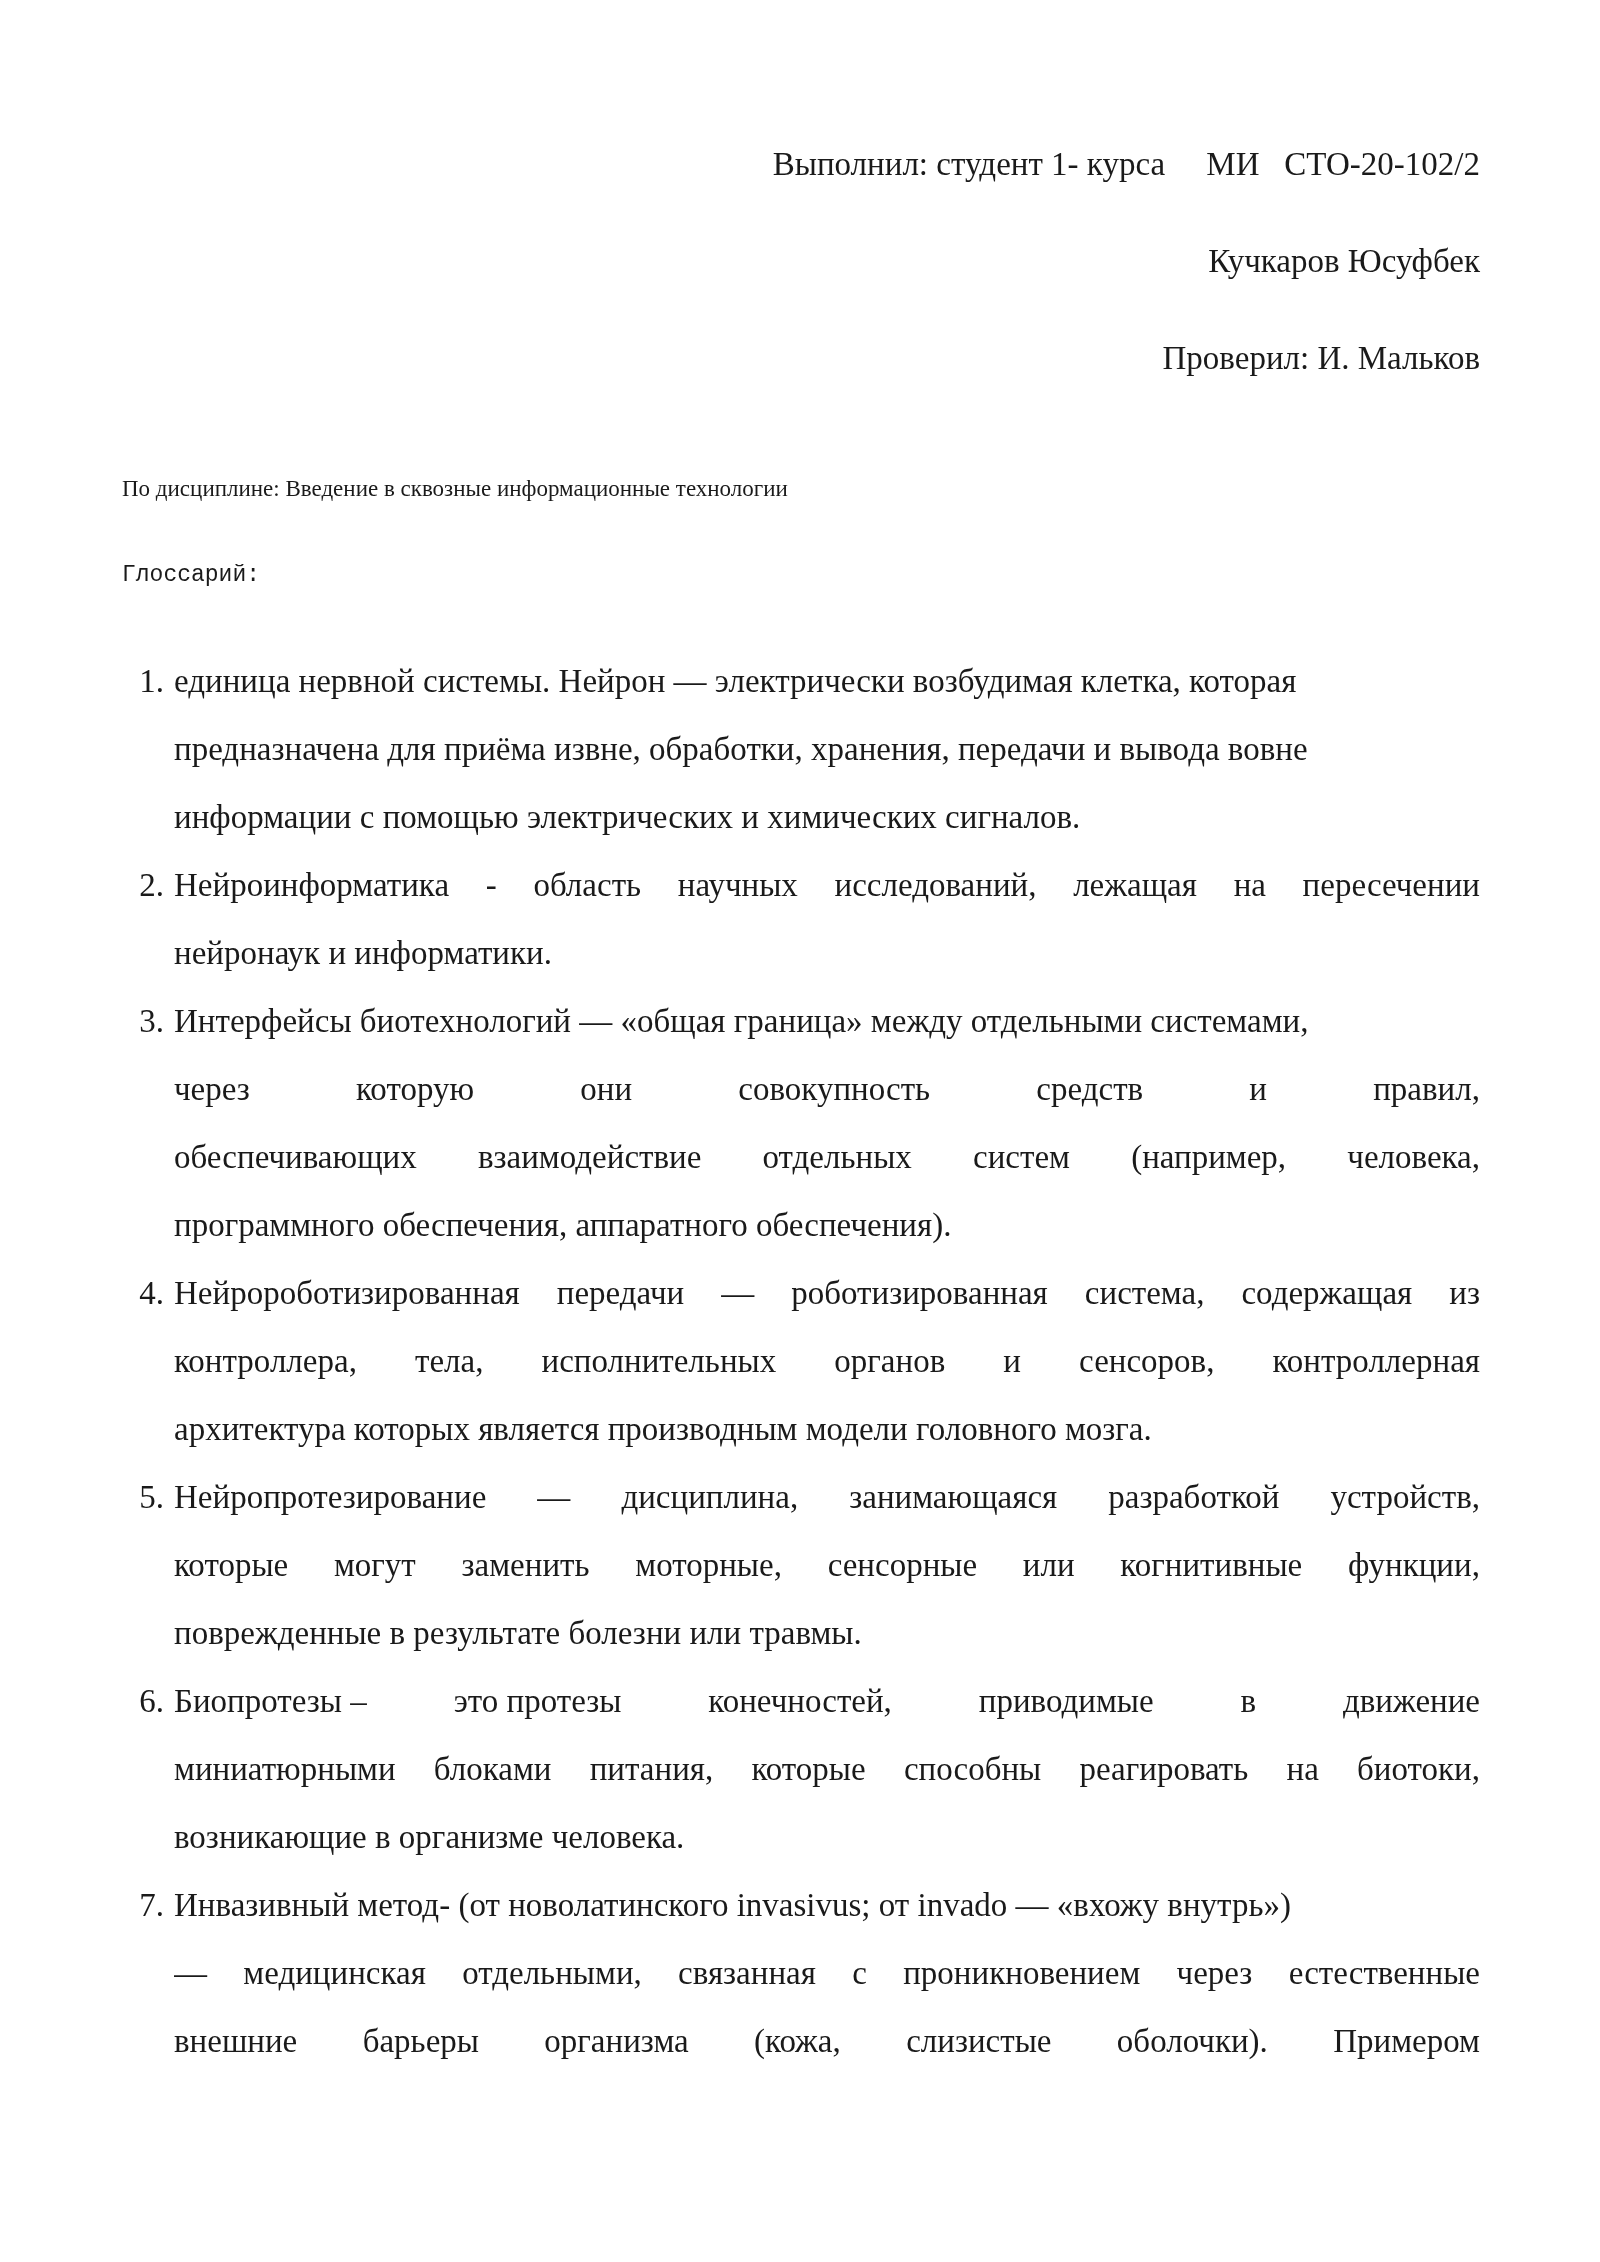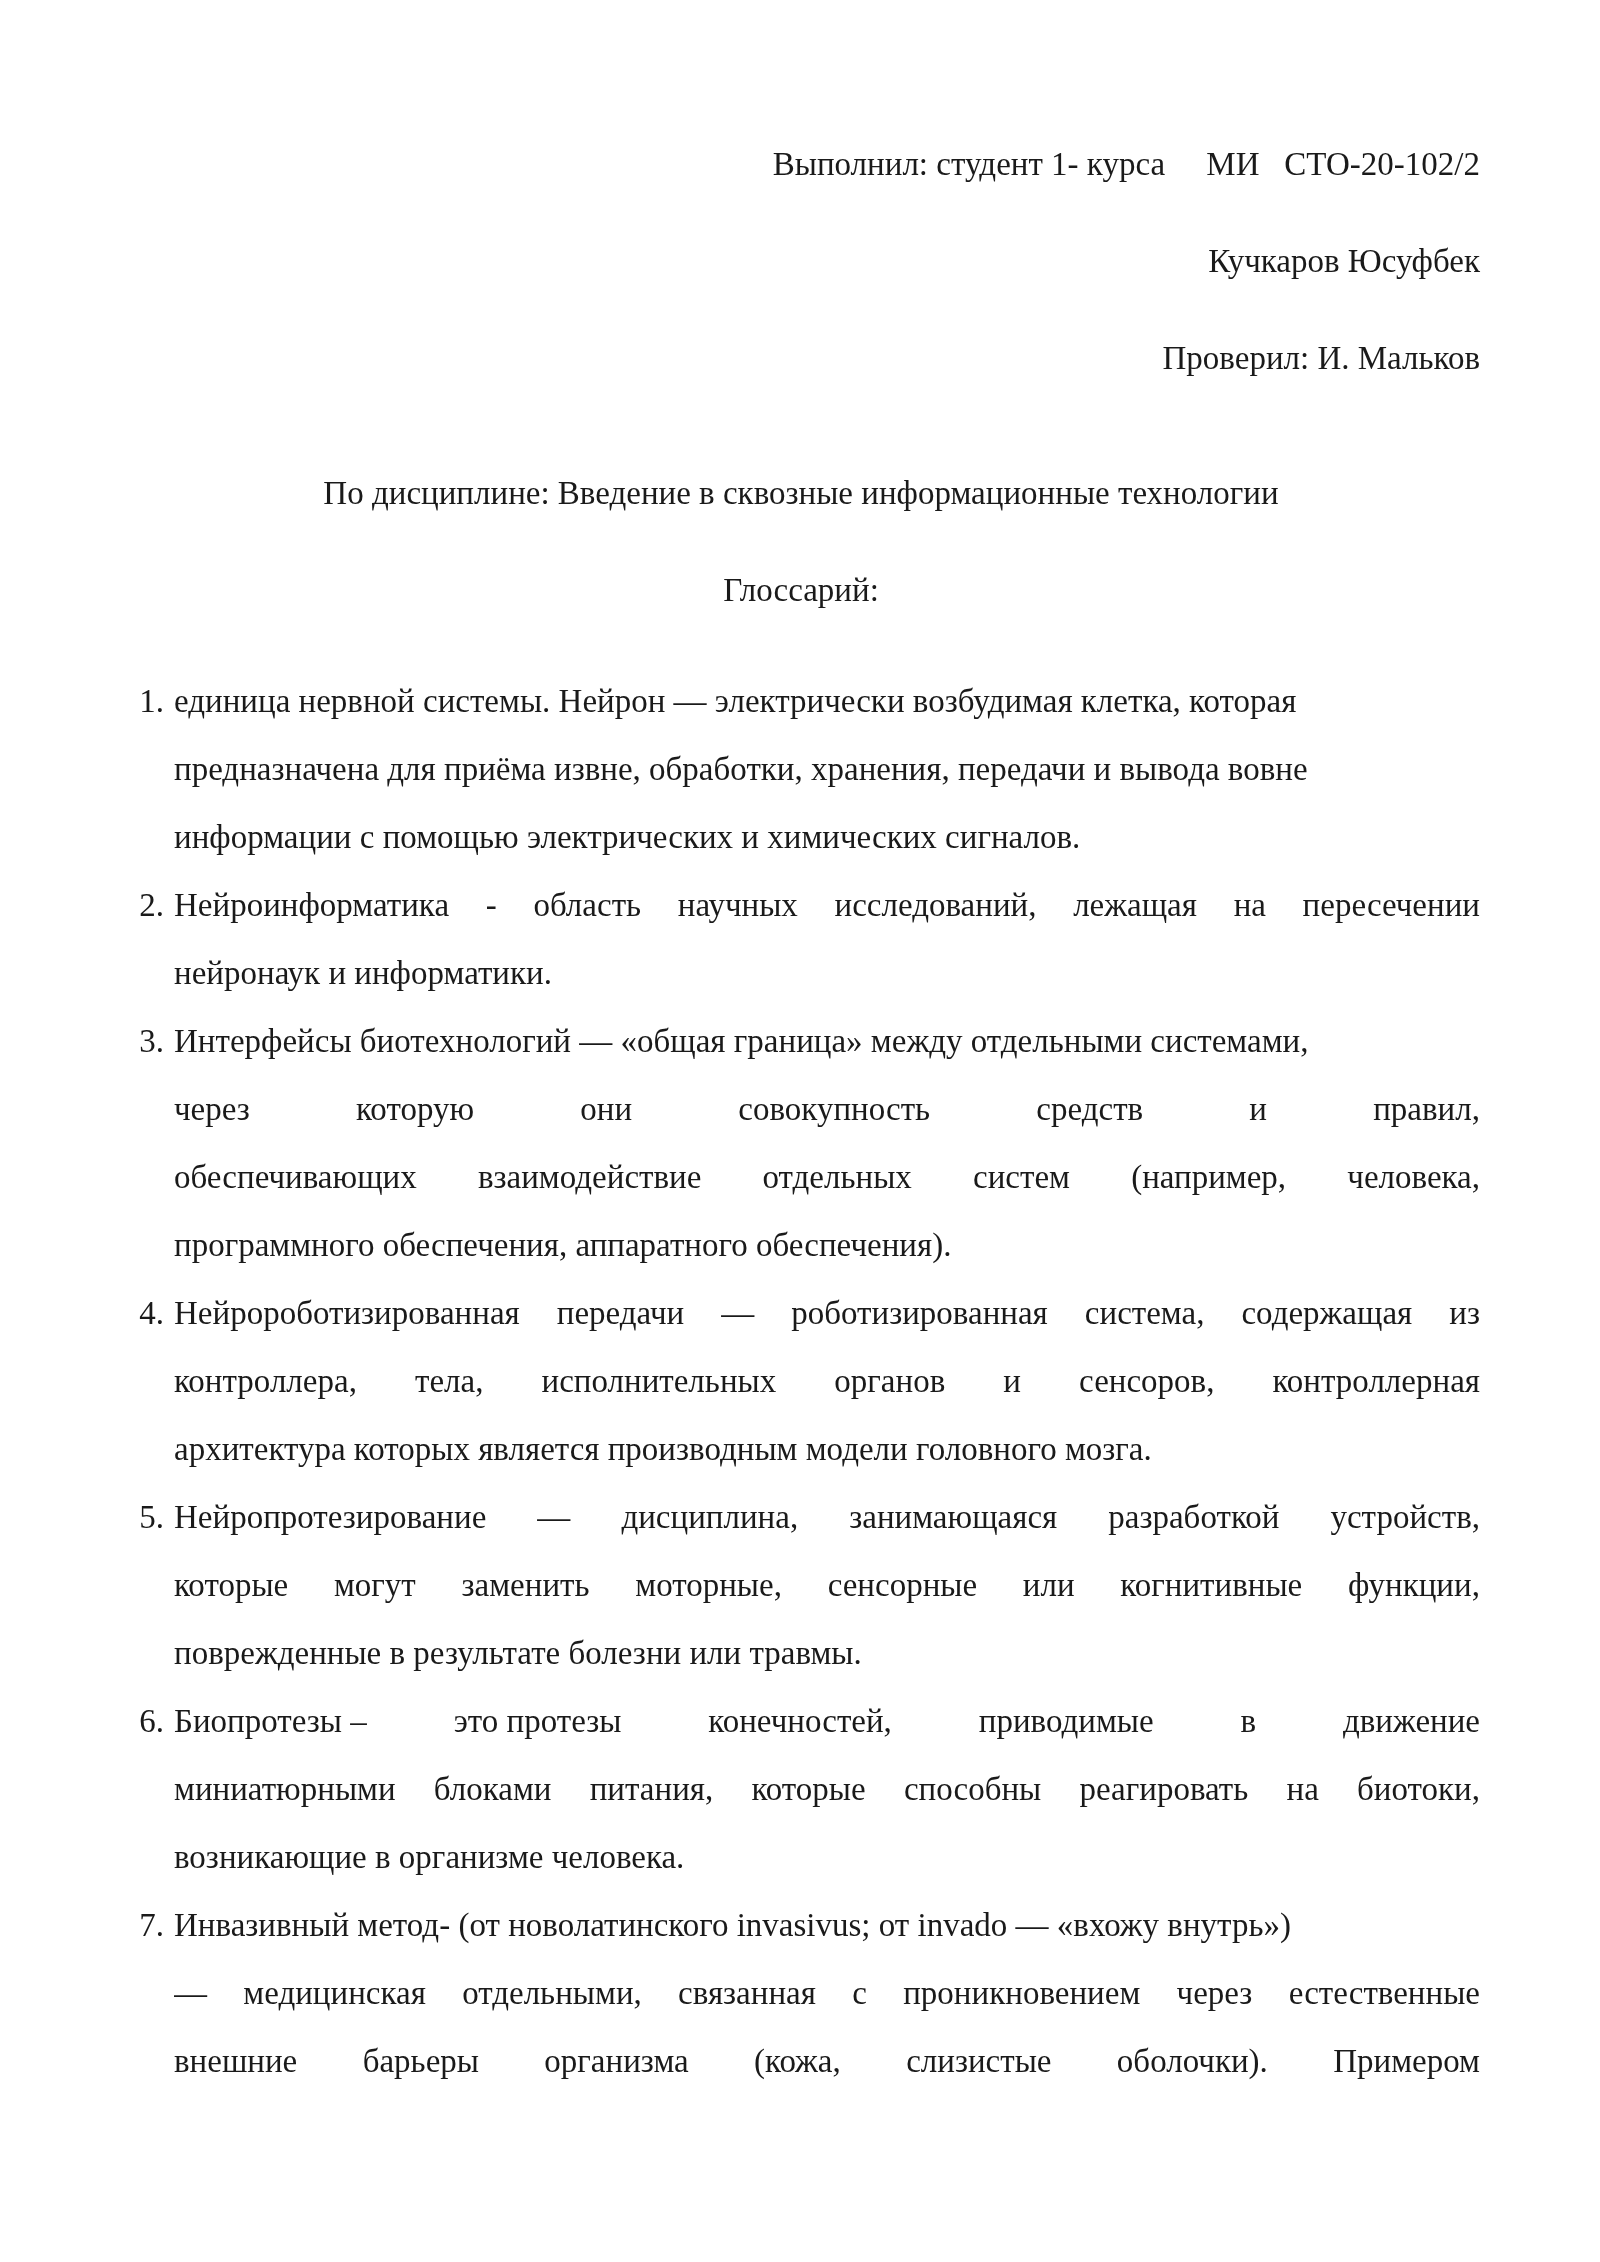--- a/index.html
+++ b/index.html
@@ -39,29 +39,28 @@
   .header-line {
     display: block;
     margin-bottom: 64px;
     white-space: pre;
   }
   .header-line:last-child { margin-bottom: 0; }
 
   
   .title-block {
     margin-top: 102px;
-    text-align: center;
-    font-size: 33px;
+    font-size: 23px;
     line-height: 1.0;
   }
   .title-line {
     display: block;
     margin-bottom: 64px;
   }
-  .title-line:last-child { margin-bottom: 0; }
+  .title-line:last-child { margin-bottom: 0; font-family: Liberation Mono, monospace; }
 
   
   .glossary {
     margin: 0;
     padding: 0;
     list-style: none;
     margin-top: 60px;
     font-size: 33px;
   }
   .gl-item {

